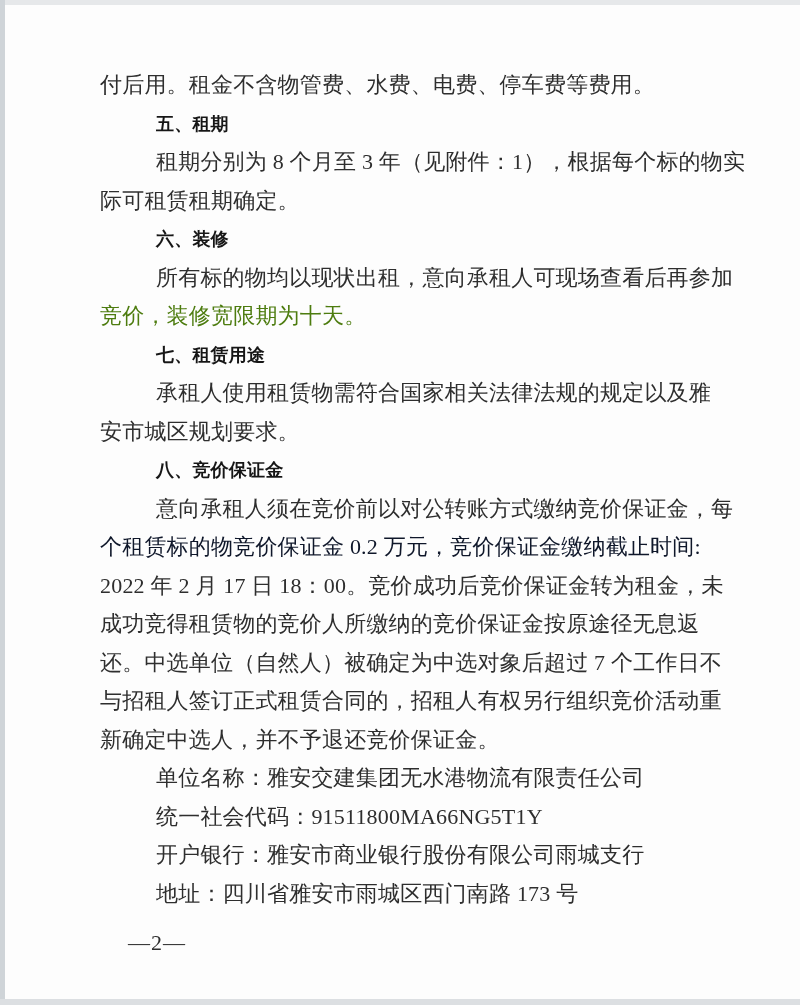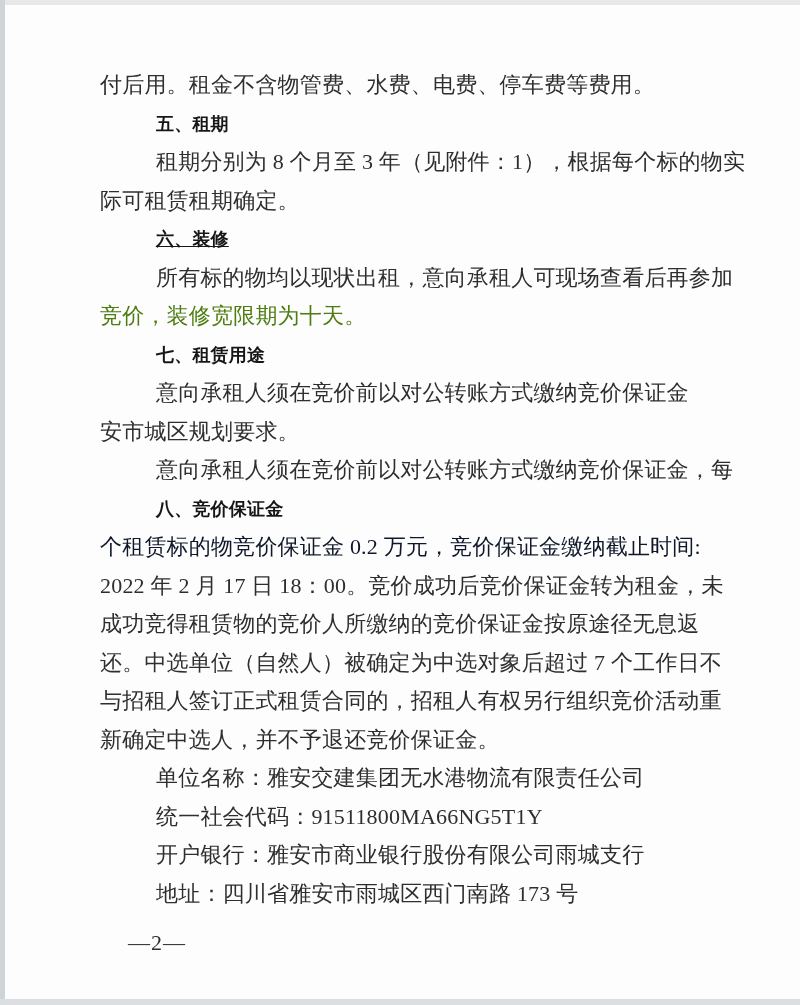--- a/index.html
+++ b/index.html
@@ -49,28 +49,28 @@
 <div class="scan-page" style="background: rgb(253, 253, 253);">
   <div class="edge edge-top" style="background: rgb(230, 232, 234);"></div>
   <div class="edge edge-left" style="background: rgb(207, 212, 216);"></div>
   <div class="edge edge-bottom" style="background: rgb(220, 223, 226);"></div>
 
   <div class="doc-body">
       <div class="line" style="color: rgb(46, 46, 46);">付后用。租金不含物管费、水费、电费、停车费等费用。</div>
       <div class="line heading" style="color: rgb(22, 22, 22);">五、租期</div>
       <div class="line indent" style="color: rgb(46, 46, 46);">租期分别为 8 个月至 3 年（见附件：1），根据每个标的物实</div>
       <div class="line" style="color: rgb(46, 46, 46);">际可租赁租期确定。</div>
-      <div class="line heading" style="color: rgb(22, 22, 22); text-decoration: underline;">六、装修</div>
+      <div class="line heading" style="color: rgb(22, 22, 22);">六、装修</div>
       <div class="line indent" style="color: rgb(46, 46, 46);">所有标的物均以现状出租，意向承租人可现场查看后再参加</div>
       <div class="line" style="color: #4d7c0f;">竞价，装修宽限期为十天。</div>
       <div class="line heading" style="color: rgb(22, 22, 22);">七、租赁用途</div>
-      <div class="line indent" style="color: rgb(46, 46, 46);">意向承租人须在竞价前以对公转账方式缴纳竞价保证金</div>
+      <div class="line indent" style="color: rgb(46, 46, 46);">承租人使用租赁物需符合国家相关法律法规的规定以及雅</div>
       <div class="line" style="color: rgb(46, 46, 46);">安市城区规划要求。</div>
+      <div class="line heading" style="color: rgb(22, 22, 22);">八、竞价保证金</div>
       <div class="line indent" style="color: rgb(46, 46, 46);">意向承租人须在竞价前以对公转账方式缴纳竞价保证金，每</div>
-      <div class="line heading" style="color: rgb(22, 22, 22);">八、竞价保证金</div>
       <div class="line" style="color: #0f172a;">个租赁标的物竞价保证金 0.2 万元，竞价保证金缴纳截止时间:</div>
       <div class="line" style="color: rgb(46, 46, 46); text-align: right;">2022 年 2 月 17 日 18：00。竞价成功后竞价保证金转为租金，未</div>
       <div class="line" style="color: rgb(46, 46, 46);">成功竞得租赁物的竞价人所缴纳的竞价保证金按原途径无息返</div>
       <div class="line" style="color: rgb(46, 46, 46);">还。中选单位（自然人）被确定为中选对象后超过 7 个工作日不</div>
       <div class="line" style="color: rgb(46, 46, 46);">与招租人签订正式租赁合同的，招租人有权另行组织竞价活动重</div>
       <div class="line" style="color: rgb(46, 46, 46);">新确定中选人，并不予退还竞价保证金。</div>
       <div class="line indent" style="color: rgb(46, 46, 46);">单位名称：雅安交建集团无水港物流有限责任公司</div>
       <div class="line indent" style="color: rgb(46, 46, 46);">统一社会代码：91511800MA66NG5T1Y</div>
       <div class="line indent" style="color: rgb(46, 46, 46);">开户银行：雅安市商业银行股份有限公司雨城支行</div>
       <div class="line indent" style="color: rgb(46, 46, 46);">地址：四川省雅安市雨城区西门南路 173 号</div>

